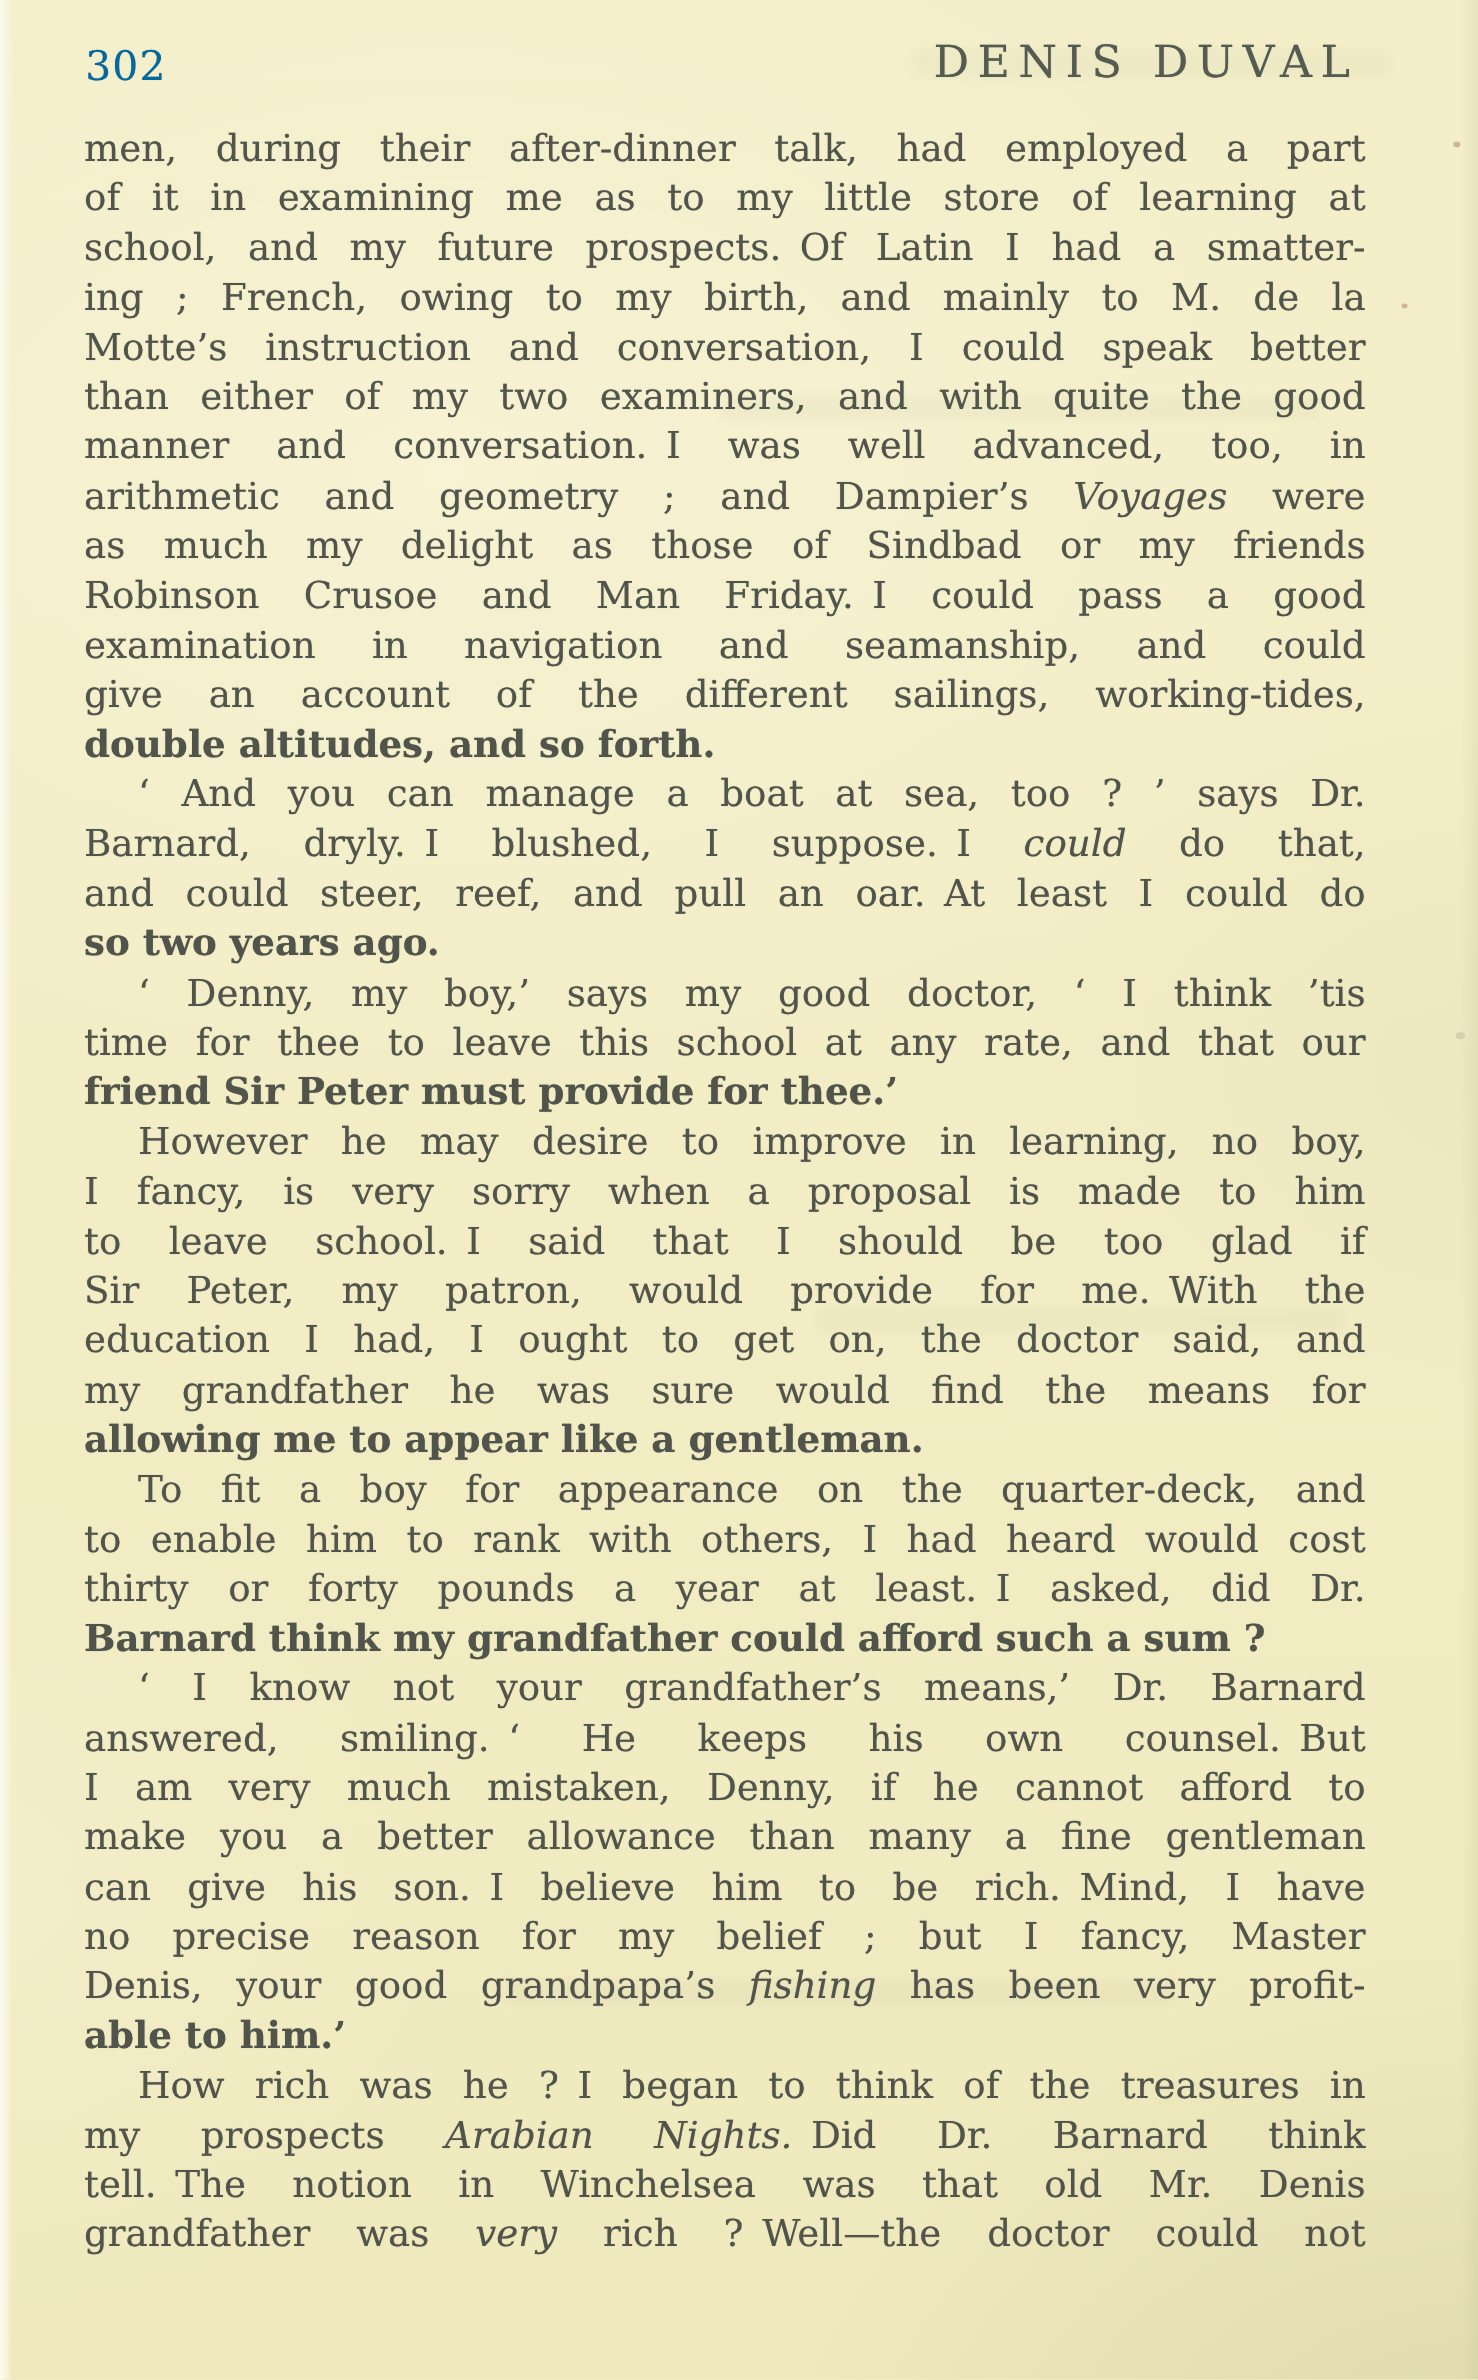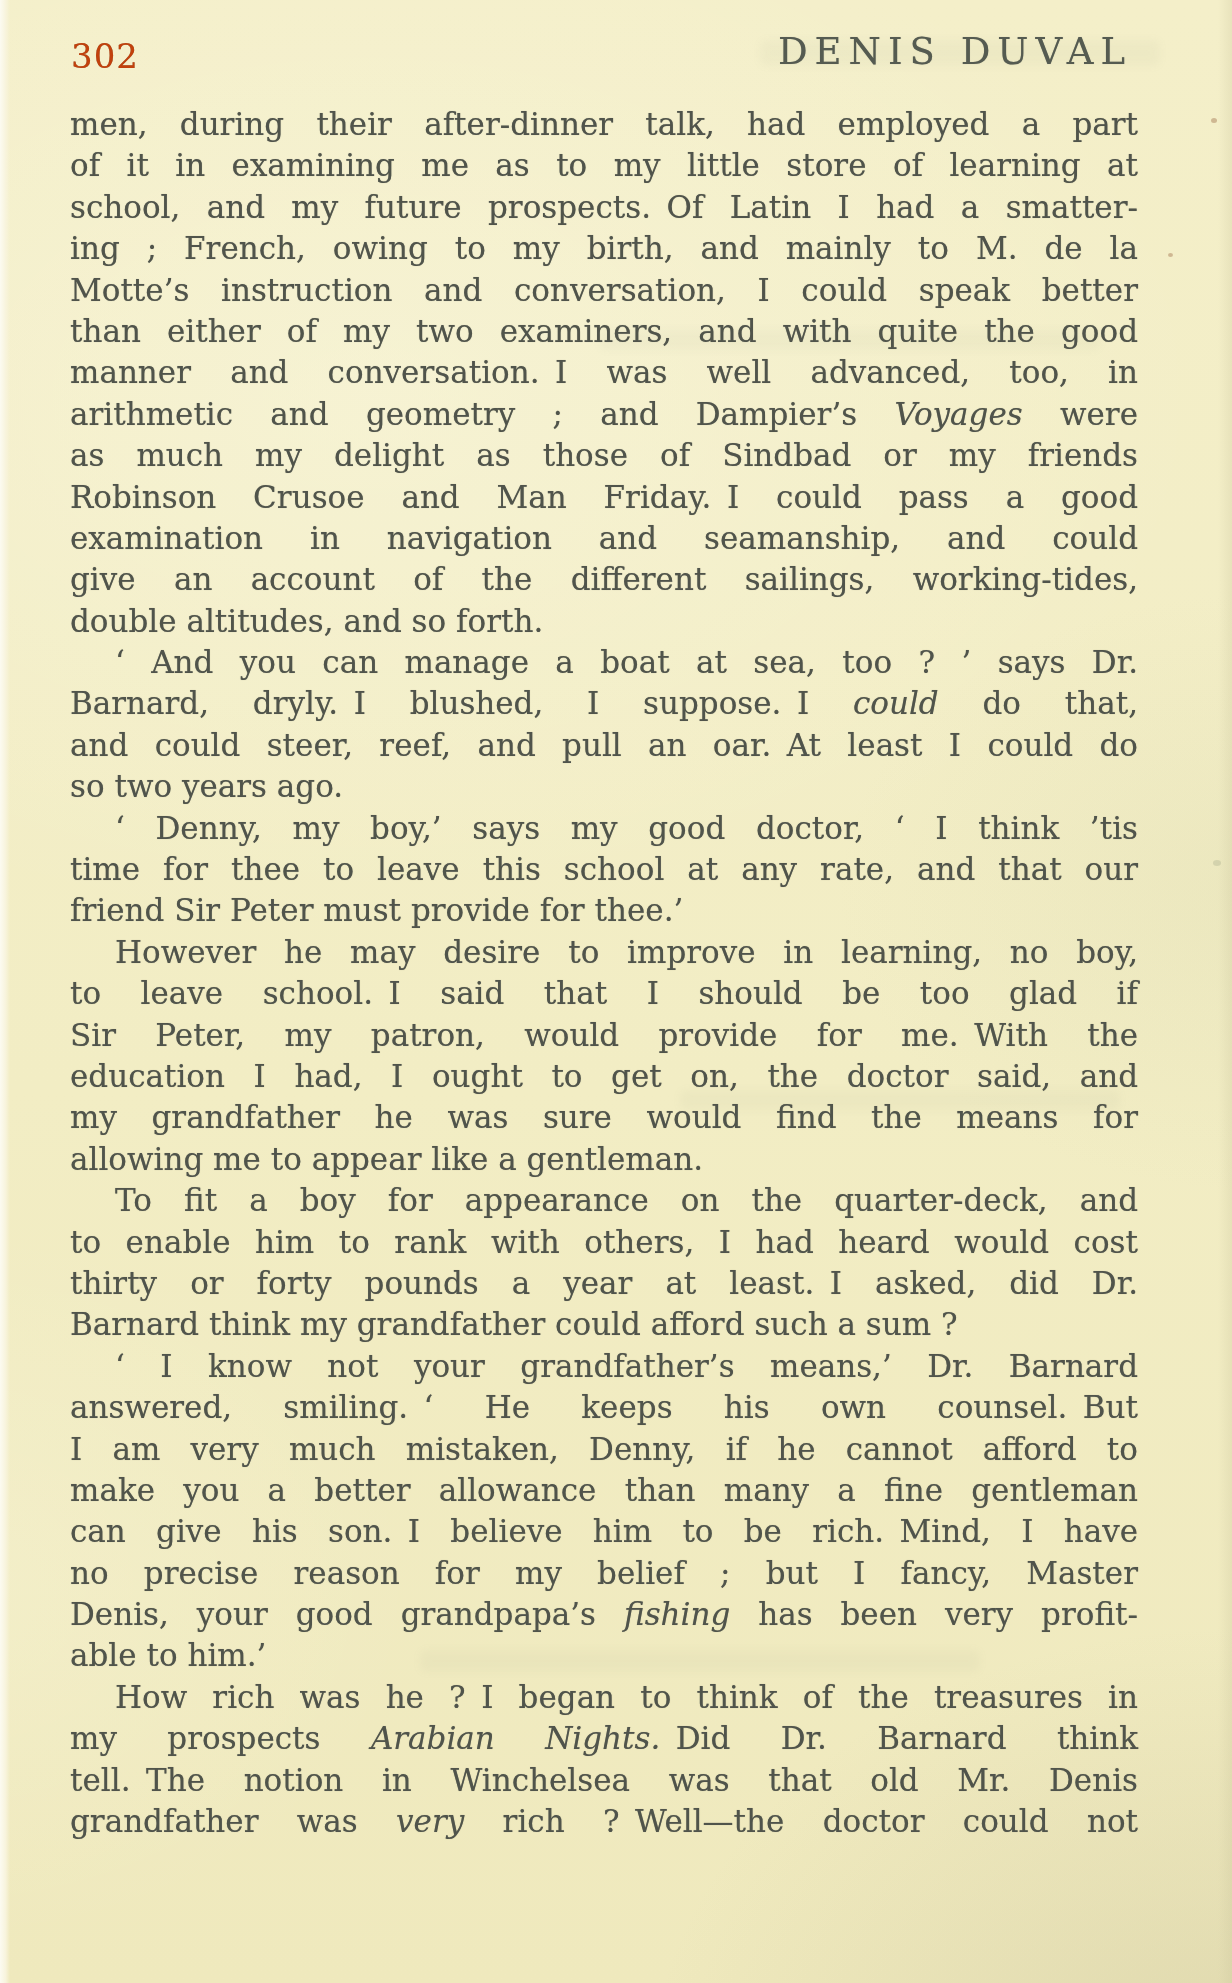--- a/index.html
+++ b/index.html
@@ -51,21 +51,21 @@
     position: absolute;
     border-radius: 50%;
     background: #b08a66;
     opacity: 0.55;
   }
   .page-number {
     position: absolute;
     left: 71px;
     top: 36px;
     font-size: 34px;
-    color: #c2410c;
+    color: #0369a1;
     letter-spacing: 1px;
     text-shadow: 0 0 0.6px rgba(79,84,75,0.55);
   }
   .running-title {
     position: absolute;
     left: 0;
     right: 100px;
     top: 30px;
     text-align: right;
     font-size: 37px;
@@ -86,20 +86,21 @@
   .line {
     text-align: justify;
     text-align-last: justify;
     white-space: normal;
     height: 41.4px;
     overflow: visible;
   }
   .line.last {
     text-align: right;
     text-align-last: left;
+    font-weight: bold;
   }
   .line.indent {
     text-indent: 45px;
   }
   .line i {
     font-style: italic;
     margin-top: 48px;
   }
 </style>
 </head>
@@ -136,20 +137,21 @@
     <div class="line"><span>give an account of the different sailings, working-tides,</span></div>
     <div class="line last"><span>double altitudes, and so forth.</span></div>
     <div class="line indent"><span>‘ And you can manage a boat at sea, too ? ’ says Dr.</span></div>
     <div class="line"><span>Barnard, dryly. I blushed, I suppose. I </span><i>could</i><span> do that,</span></div>
     <div class="line"><span>and could steer, reef, and pull an oar. At least I could do</span></div>
     <div class="line last"><span>so two years ago.</span></div>
     <div class="line indent"><span>‘ Denny, my boy,’ says my good doctor, ‘ I think ’tis</span></div>
     <div class="line"><span>time for thee to leave this school at any rate, and that our</span></div>
     <div class="line last"><span>friend Sir Peter must provide for thee.’</span></div>
     <div class="line indent"><span>However he may desire to improve in learning, no boy,</span></div>
+    <div class="line"><span>I fancy, is very sorry when a proposal is made to him</span></div>
     <div class="line"><span>to leave school. I said that I should be too glad if</span></div>
     <div class="line"><span>Sir Peter, my patron, would provide for me. With the</span></div>
     <div class="line"><span>education I had, I ought to get on, the doctor said, and</span></div>
     <div class="line"><span>my grandfather he was sure would find the means for</span></div>
     <div class="line last"><span>allowing me to appear like a gentleman.</span></div>
     <div class="line indent"><span>To fit a boy for appearance on the quarter-deck, and</span></div>
     <div class="line"><span>to enable him to rank with others, I had heard would cost</span></div>
     <div class="line"><span>thirty or forty pounds a year at least. I asked, did Dr.</span></div>
     <div class="line last"><span>Barnard think my grandfather could afford such a sum ?</span></div>
     <div class="line indent"><span>‘ I know not your grandfather’s means,’ Dr. Barnard</span></div>

